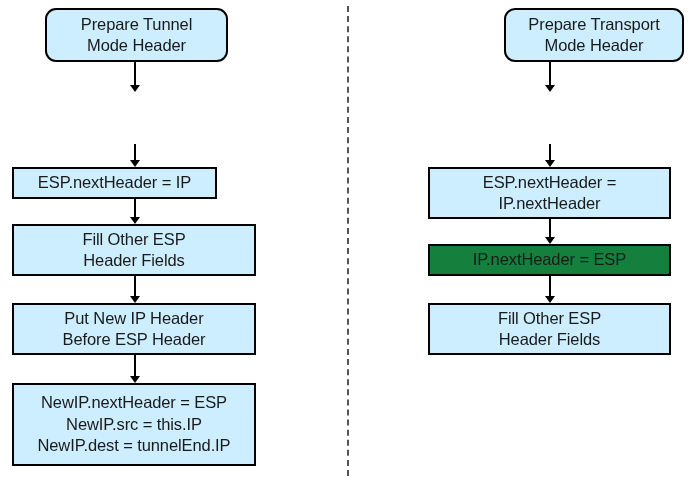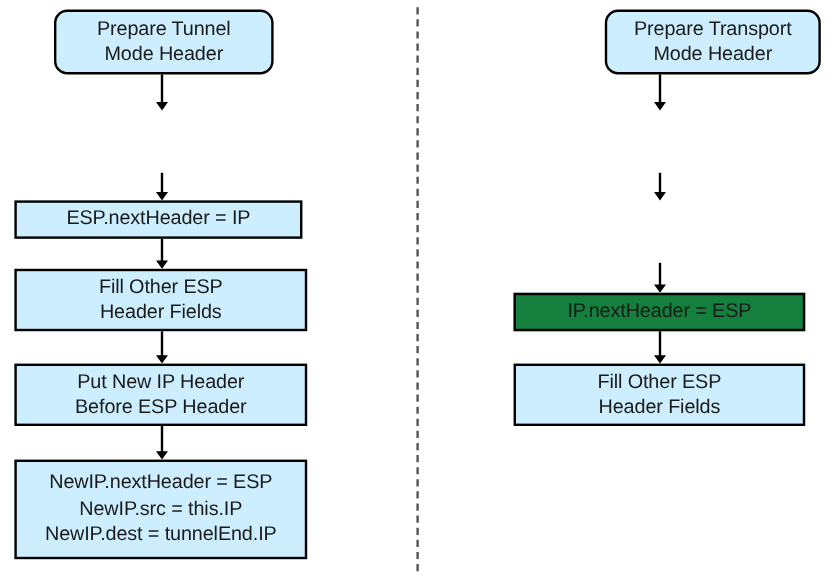--- a/index.html
+++ b/index.html
@@ -84,21 +84,21 @@
     <div class="edge" style="left: 134px; top: 276px; width: 2px; height: 27px;">
       <div class="shaft" style="height: 21px; background: rgb(0, 0, 0);"></div>
       <div class="head" style="top: 20px; border-top-color: rgb(0, 0, 0);"></div>
     </div>
     <div class="edge" style="left: 134px; top: 355px; width: 2px; height: 28px;">
       <div class="shaft" style="height: 22px; background: rgb(0, 0, 0);"></div>
       <div class="head" style="top: 21px; border-top-color: rgb(0, 0, 0);"></div>
     </div>
     <div class="node terminal" style="left: 45px; top: 8px; width: 183px; height: 54px; background: rgb(204, 238, 255); border-color: rgb(0, 0, 0);">Prepare Tunnel
 Mode Header</div>
-    <div class="node" style="left: 12px; top: 167px; width: 240px; height: 32px; background: rgb(204, 238, 255); border-color: rgb(0, 0, 0);">ESP.nextHeader = IP</div>
+    <div class="node" style="left: 12px; top: 167px; width: 205px; height: 32px; background: rgb(204, 238, 255); border-color: rgb(0, 0, 0);">ESP.nextHeader = IP</div>
     <div class="node" style="left: 12px; top: 224px; width: 244px; height: 52px; background: rgb(204, 238, 255); border-color: rgb(0, 0, 0);">Fill Other ESP
 Header Fields</div>
     <div class="node" style="left: 12px; top: 303px; width: 244px; height: 52px; background: rgb(204, 238, 255); border-color: rgb(0, 0, 0);">Put New IP Header
 Before ESP Header</div>
     <div class="node" style="left: 12px; top: 383px; width: 244px; height: 83px; background: rgb(204, 238, 255); border-color: rgb(0, 0, 0);">NewIP.nextHeader = ESP
 NewIP.src = this.IP
 NewIP.dest = tunnelEnd.IP</div>
     <div class="edge" style="left: 549px; top: 62px; width: 2px; height: 30px;">
       <div class="shaft" style="height: 24px; background: rgb(0, 0, 0);"></div>
       <div class="head" style="top: 23px; border-top-color: rgb(0, 0, 0);"></div>
@@ -110,16 +110,18 @@
     <div class="edge" style="left: 549px; top: 219px; width: 2px; height: 25px;">
       <div class="shaft" style="height: 19px; background: rgb(0, 0, 0);"></div>
       <div class="head" style="top: 18px; border-top-color: rgb(0, 0, 0);"></div>
     </div>
     <div class="edge" style="left: 549px; top: 276px; width: 2px; height: 27px;">
       <div class="shaft" style="height: 21px; background: rgb(0, 0, 0);"></div>
       <div class="head" style="top: 20px; border-top-color: rgb(0, 0, 0);"></div>
     </div>
     <div class="node terminal" style="left: 460px; top: 8px; width: 180px; height: 54px; background: rgb(204, 238, 255); border-color: rgb(0, 0, 0); margin-left: 44px;">Prepare Transport
 Mode Header</div>
+    <div class="node" style="left: 428px; top: 167px; width: 243px; height: 52px; background: rgb(204, 238, 255); border-color: rgb(0, 0, 0);">ESP.nextHeader =
+IP.nextHeader</div>
     <div class="node" style="left: 428px; top: 244px; width: 243px; height: 32px; background: #15803d; border-color: rgb(0, 0, 0);">IP.nextHeader = ESP</div>
     <div class="node" style="left: 428px; top: 303px; width: 243px; height: 52px; background: rgb(204, 238, 255); border-color: rgb(0, 0, 0);">Fill Other ESP
 Header Fields</div>
   </div>
 
 </body></html>

